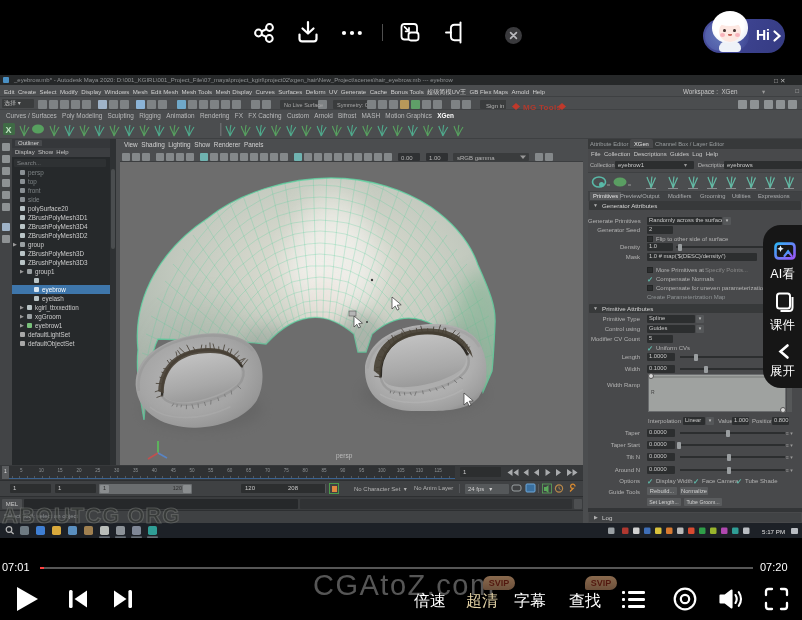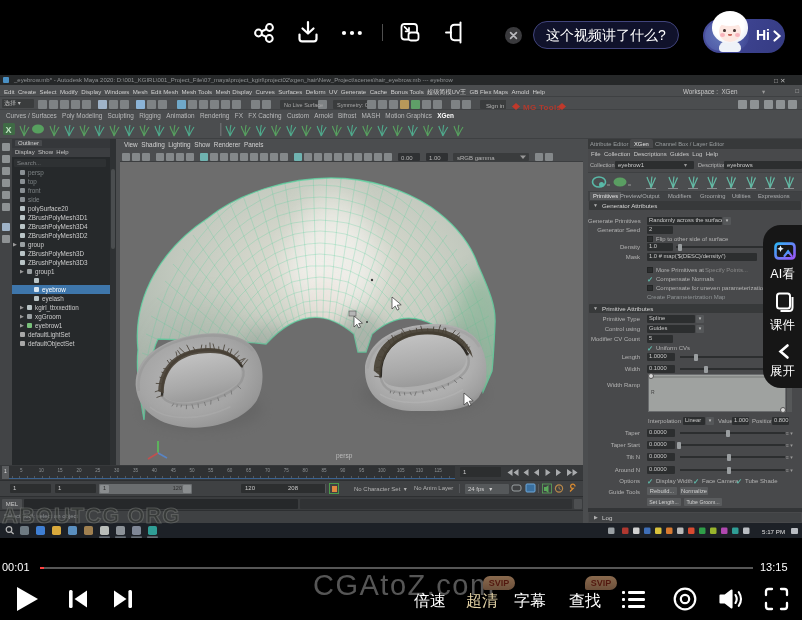--- a/index.html
+++ b/index.html
@@ -45,23 +45,20 @@
     <path d="M17.5 3.8 h-6 q-3.6 0 -3.6 3.6 v8.2 q0 3.6 3.6 3.6 h6"></path>
     <path d="M17.5 1.5 v20" stroke-linecap="round"></path>
   </svg>
 
   <div class="abs" style="left:505px;top:27px;width:17px;height:17px;border-radius:50%;background:#3a3a3d;">
     <svg width="17" height="17" viewBox="0 0 17 17" stroke="#b9b9bd" stroke-width="1.7" stroke-linecap="round">
         <path d="M5.6 5.6 L11.4 11.4 M11.4 5.6 L5.6 11.4"></path>
       </svg>
   </div>
 
-  <div class="abs" style="left:533px;top:21px;width:146px;height:28px;border-radius:15px;background:#10122b;border:1.5px solid #41447c;box-sizing:border-box;">
-    <div class="abs" style="left:0;top:5px;width:100%;text-align:center;font-size:14px;color:#fff;">这个视频讲了什么?</div>
-  </div>
 
   <div class="abs" style="left:703px;top:19px;width:82px;height:34px;border-radius:17px;background:linear-gradient(115deg,#4b519f 0%,#3d4390 45%,#353b82 100%);"></div>
   <div class="abs" style="left:705px;top:21px;width:44px;height:30px;border-radius:15px;background:radial-gradient(circle at 40% 50%,#7f9fd4 0%,#5a6ab5 60%,rgba(80,100,180,0) 100%);opacity:0.55;"></div>
   <div class="abs" style="left:710px;top:11px;width:40px;height:41px;">
     <div class="abs" style="left:9px;top:30px;width:22px;height:11px;border-radius:8px 8px 4px 4px;background:#eef2f8;"></div>
     <div class="abs" style="left:2px;top:0px;width:36px;height:32px;border-radius:50% 50% 46% 46%;background:radial-gradient(circle at 45% 40%,#ffffff 0 55%,#e8ecf4 80%,#d8dfec 100%);"></div>
     <div class="abs" style="left:9px;top:10px;width:22px;height:21px;border-radius:48%;background:#fde8e2;"></div>
     <div class="abs" style="left:8px;top:6px;width:24px;height:9px;border-radius:50%;background:#fff;"></div>
     <div class="abs" style="left:13.2px;top:17.5px;width:2.6px;height:3.4px;border-radius:50%;background:#4a3a38;"></div>
     <div class="abs" style="left:23.2px;top:17.5px;width:2.6px;height:3.4px;border-radius:50%;background:#4a3a38;"></div>
@@ -784,22 +781,22 @@
   </svg>
   <div class="abs" style="left:0px;top:92px;width:100%;text-align:center;font-size:12.5px;color:#fff;">课件</div>
   <svg class="abs" style="left:13px;top:118px" width="16" height="17" viewBox="0 0 16 17" fill="none" stroke="#fff" stroke-width="2.6" stroke-linecap="round">
       <path d="M11.5 2.5 L4.5 8.5 L11.5 14.5"></path>
     </svg>
   <div class="abs" style="left:0px;top:138px;width:100%;text-align:center;font-size:12.5px;color:#fff;">展开</div>
 </div>
 <div class="abs" style="left:2px;top:503px;font-size:22px;font-weight:bold;color:rgba(50,52,50,0.55);-webkit-text-stroke:1.2px rgba(125,127,125,0.5);letter-spacing:1px;">ABOUTCG ORG</div>
 <div class="abs" style="left:313px;top:569px;font-size:29px;color:#565656;letter-spacing:1.5px;">CGAtoZ.com</div>
 <div class="abs" style="left:0;top:538px;width:802px;height:82px;">
-  <div class="abs" style="left:2px;top:23px;font-size:11px;color:#fff;">00:01</div>
-  <div class="abs" style="left:760px;top:23px;font-size:11px;color:#fff;">13:15</div>
+  <div class="abs" style="left:2px;top:23px;font-size:11px;color:#fff;">07:01</div>
+  <div class="abs" style="left:760px;top:23px;font-size:11px;color:#fff;">07:20</div>
   <div class="abs" style="left:40px;top:29px;width:713px;height:1.6px;background:#565656;"></div>
   <div class="abs" style="left:40px;top:29px;width:4px;height:1.6px;background:#ff4040;"></div>
   <svg class="ico" style="left:14px;top:48px" width="26" height="26" viewBox="0 0 26 26" fill="#fff">
       <path d="M3 1 L24 13 L3 25 z"></path>
     </svg>
   <svg class="ico" style="left:68px;top:51px" width="21" height="20" viewBox="0 0 21 20" fill="#fff">
       <rect x="1" y="1" width="3.6" height="18" rx="1.5"></rect>
       <path d="M19 1.5 L6.5 10 L19 18.5 z"></path>
     </svg>
   <svg class="ico" style="left:112px;top:51px" width="21" height="20" viewBox="0 0 21 20" fill="#fff">

